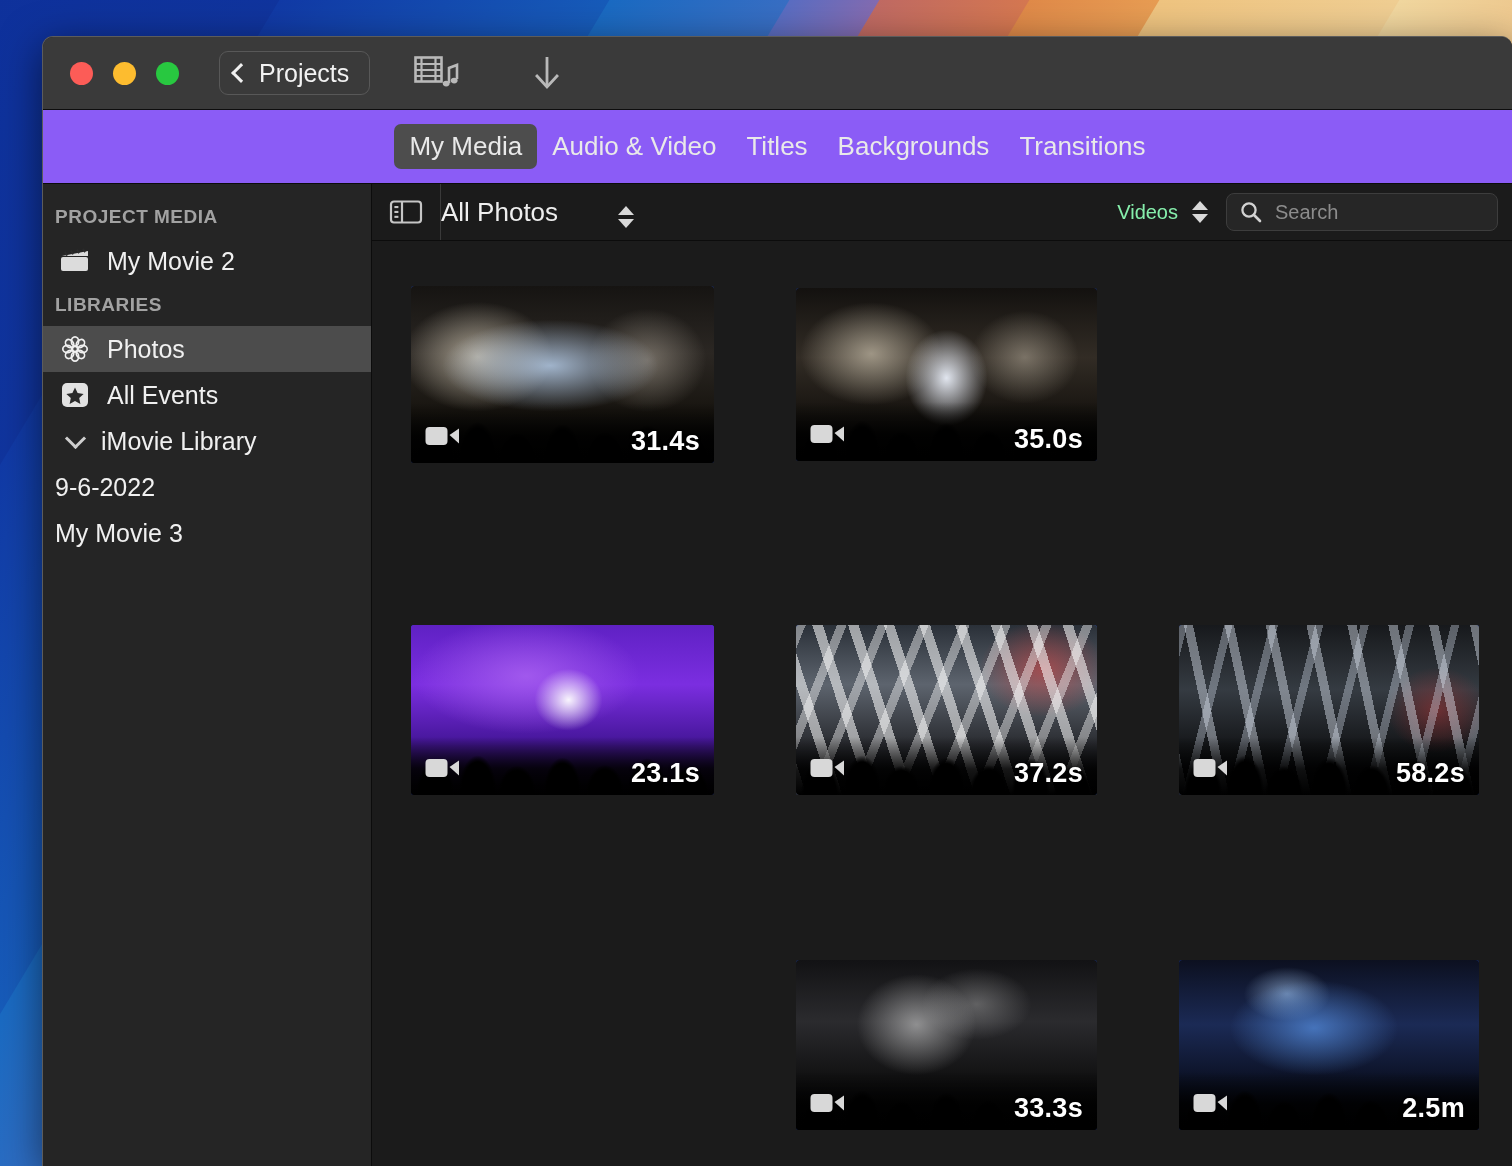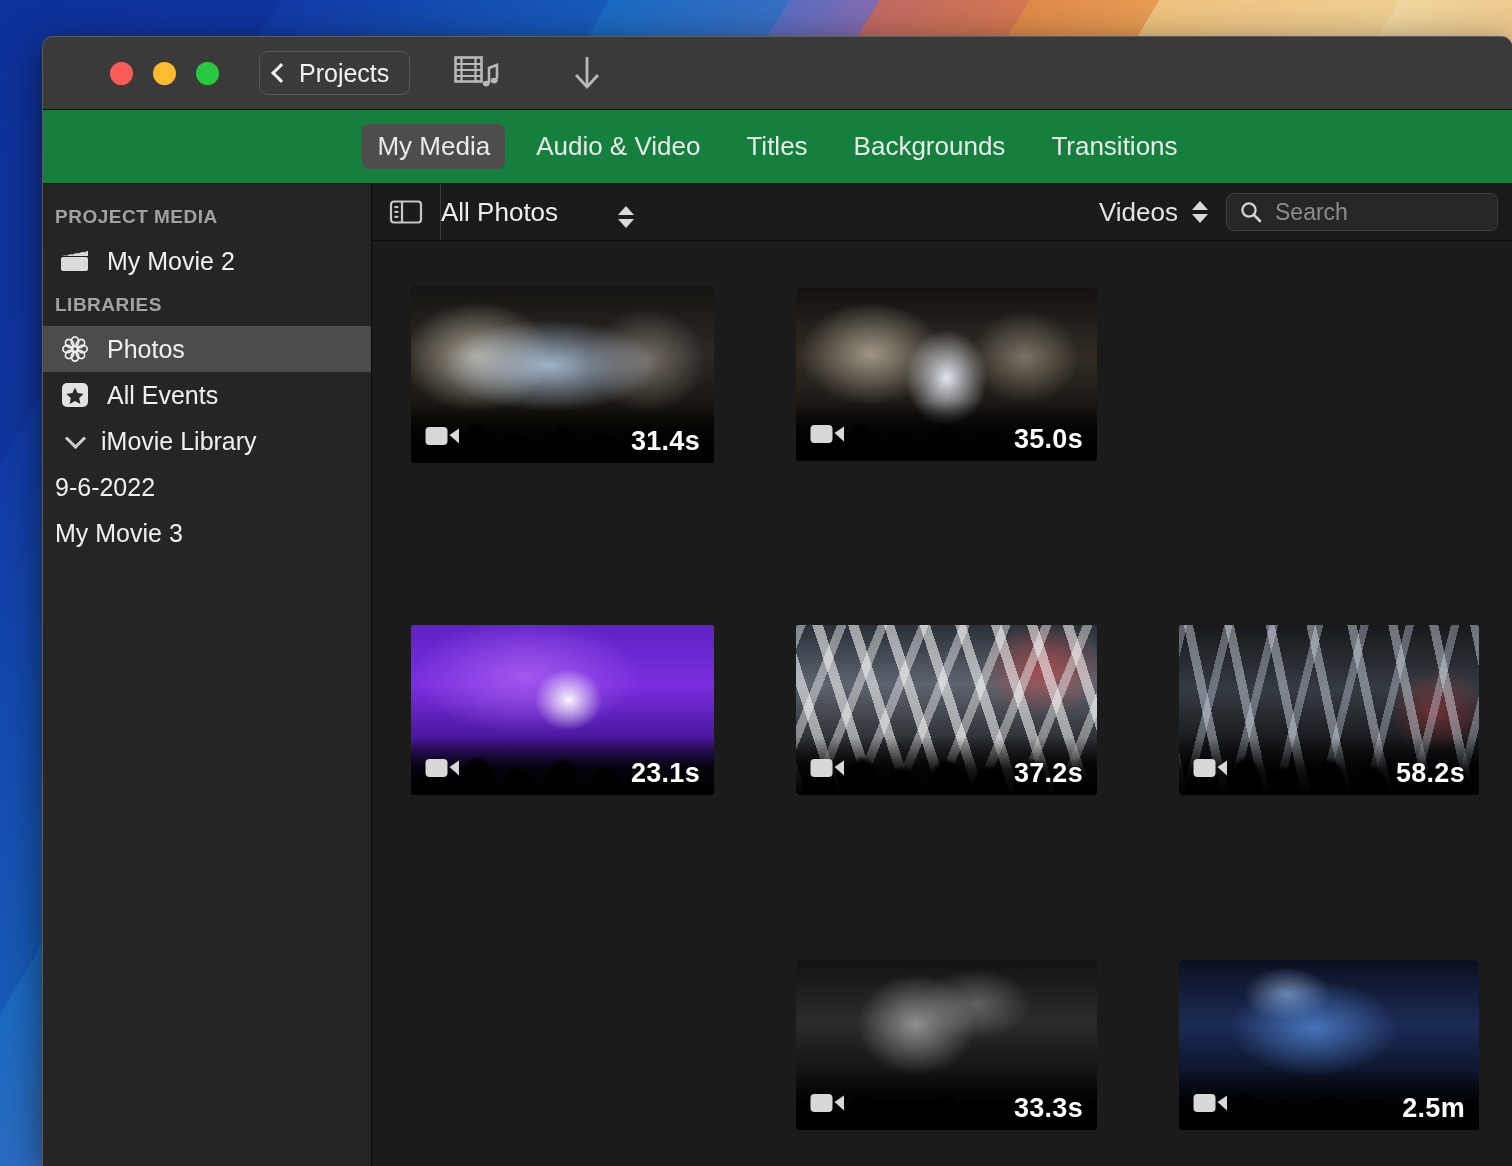--- a/index.html
+++ b/index.html
@@ -54,21 +54,20 @@
   }
 
   
   #titlebar {
     position: relative;
     height: 72px;
     background: #3a3a3a;
     border-bottom: 1px solid #0d0d0d;
     display: flex;
     align-items: center;
-    padding-left: 40px;
   }
   .traffic {
     display: flex;
     gap: 20px;
     margin-left: 27px;
   }
   .light {
     width: 23px; height: 23px; border-radius: 50%;
   }
   .light.red    { background: #fc5c57; }
@@ -103,26 +102,26 @@
     margin-left: 44px;
     display: flex;
     align-items: center;
     cursor: default;
   }
   #download-icon { margin-left: 72px; }
 
   
   #tabstrip {
     height: 73px;
-    background: #15803d;
+    background: #8b5cf6;
     border-bottom: 1px solid #0c0c0c;
     display: flex;
     align-items: center;
     justify-content: center;
-    gap: 16px;
+    gap: 0;
   }
   .tab {
     color: #e9e9e9;
     font-size: 26px;
     padding: 7px 15px;
     border-radius: 7px;
     cursor: default;
     white-space: nowrap;
   }
   .tab.active { background: #4d4d4d; }
@@ -228,42 +227,42 @@
 
   #toolbar-spacer { flex: 1 1 auto; }
 
   #videos-pop {
     display: flex;
     align-items: center;
     gap: 14px;
     cursor: default;
     margin-right: 18px;
   }
-  #videos-pop .lbl { color: #e5e5e5; font-size: 26px; }
+  #videos-pop .lbl { color: #86efac; font-size: 20px; }
 
   #searchbox {
     width: 272px;
     height: 38px;
     border: 1px solid #3d3d3d;
     border-radius: 8px;
     background: #262626;
     display: flex;
     align-items: center;
     gap: 10px;
     padding: 0 12px;
     margin-right: 14px;
     box-sizing: border-box;
     cursor: text;
   }
   #searchbox input {
     background: transparent;
     border: 0;
     outline: 0;
     color: #eee;
-    font-size: 23px;
+    font-size: 20px;
     font-family: "Liberation Sans", sans-serif;
     width: 100%;
   }
   #searchbox input::placeholder { color: #8c8c8c; }
 
   
   #grid {
     flex: 1 1 auto;
     position: relative;
     overflow: hidden;

